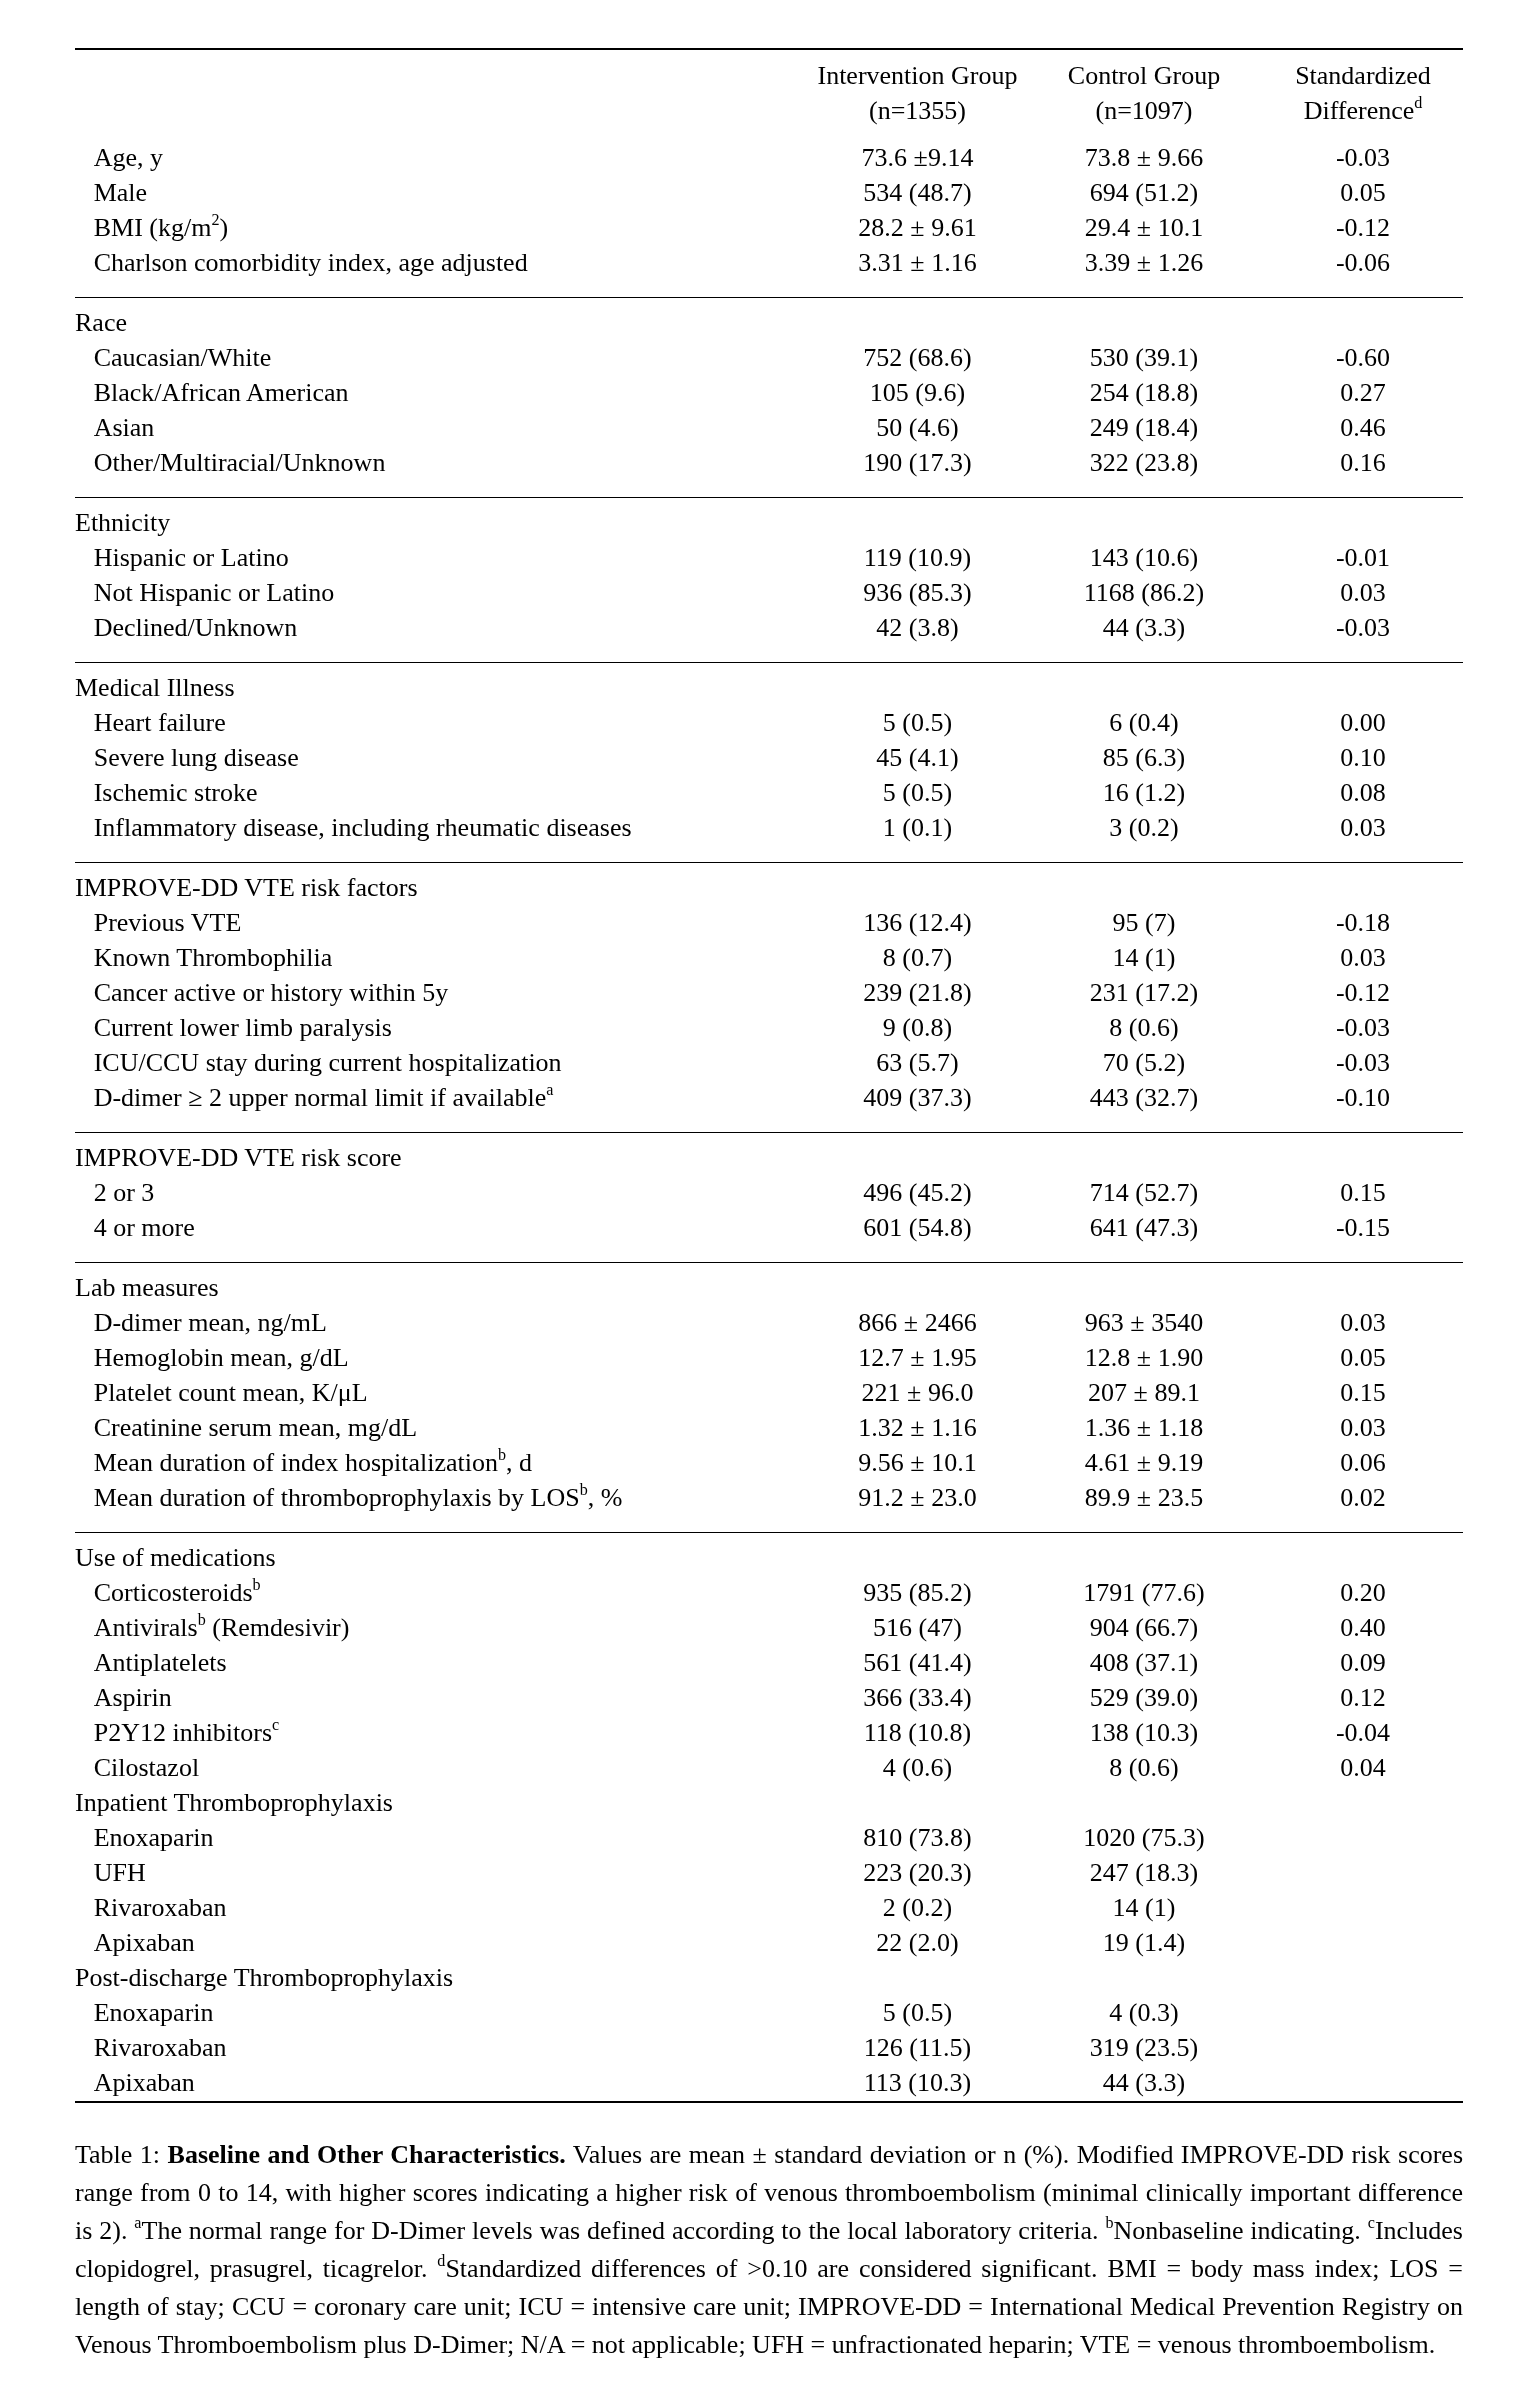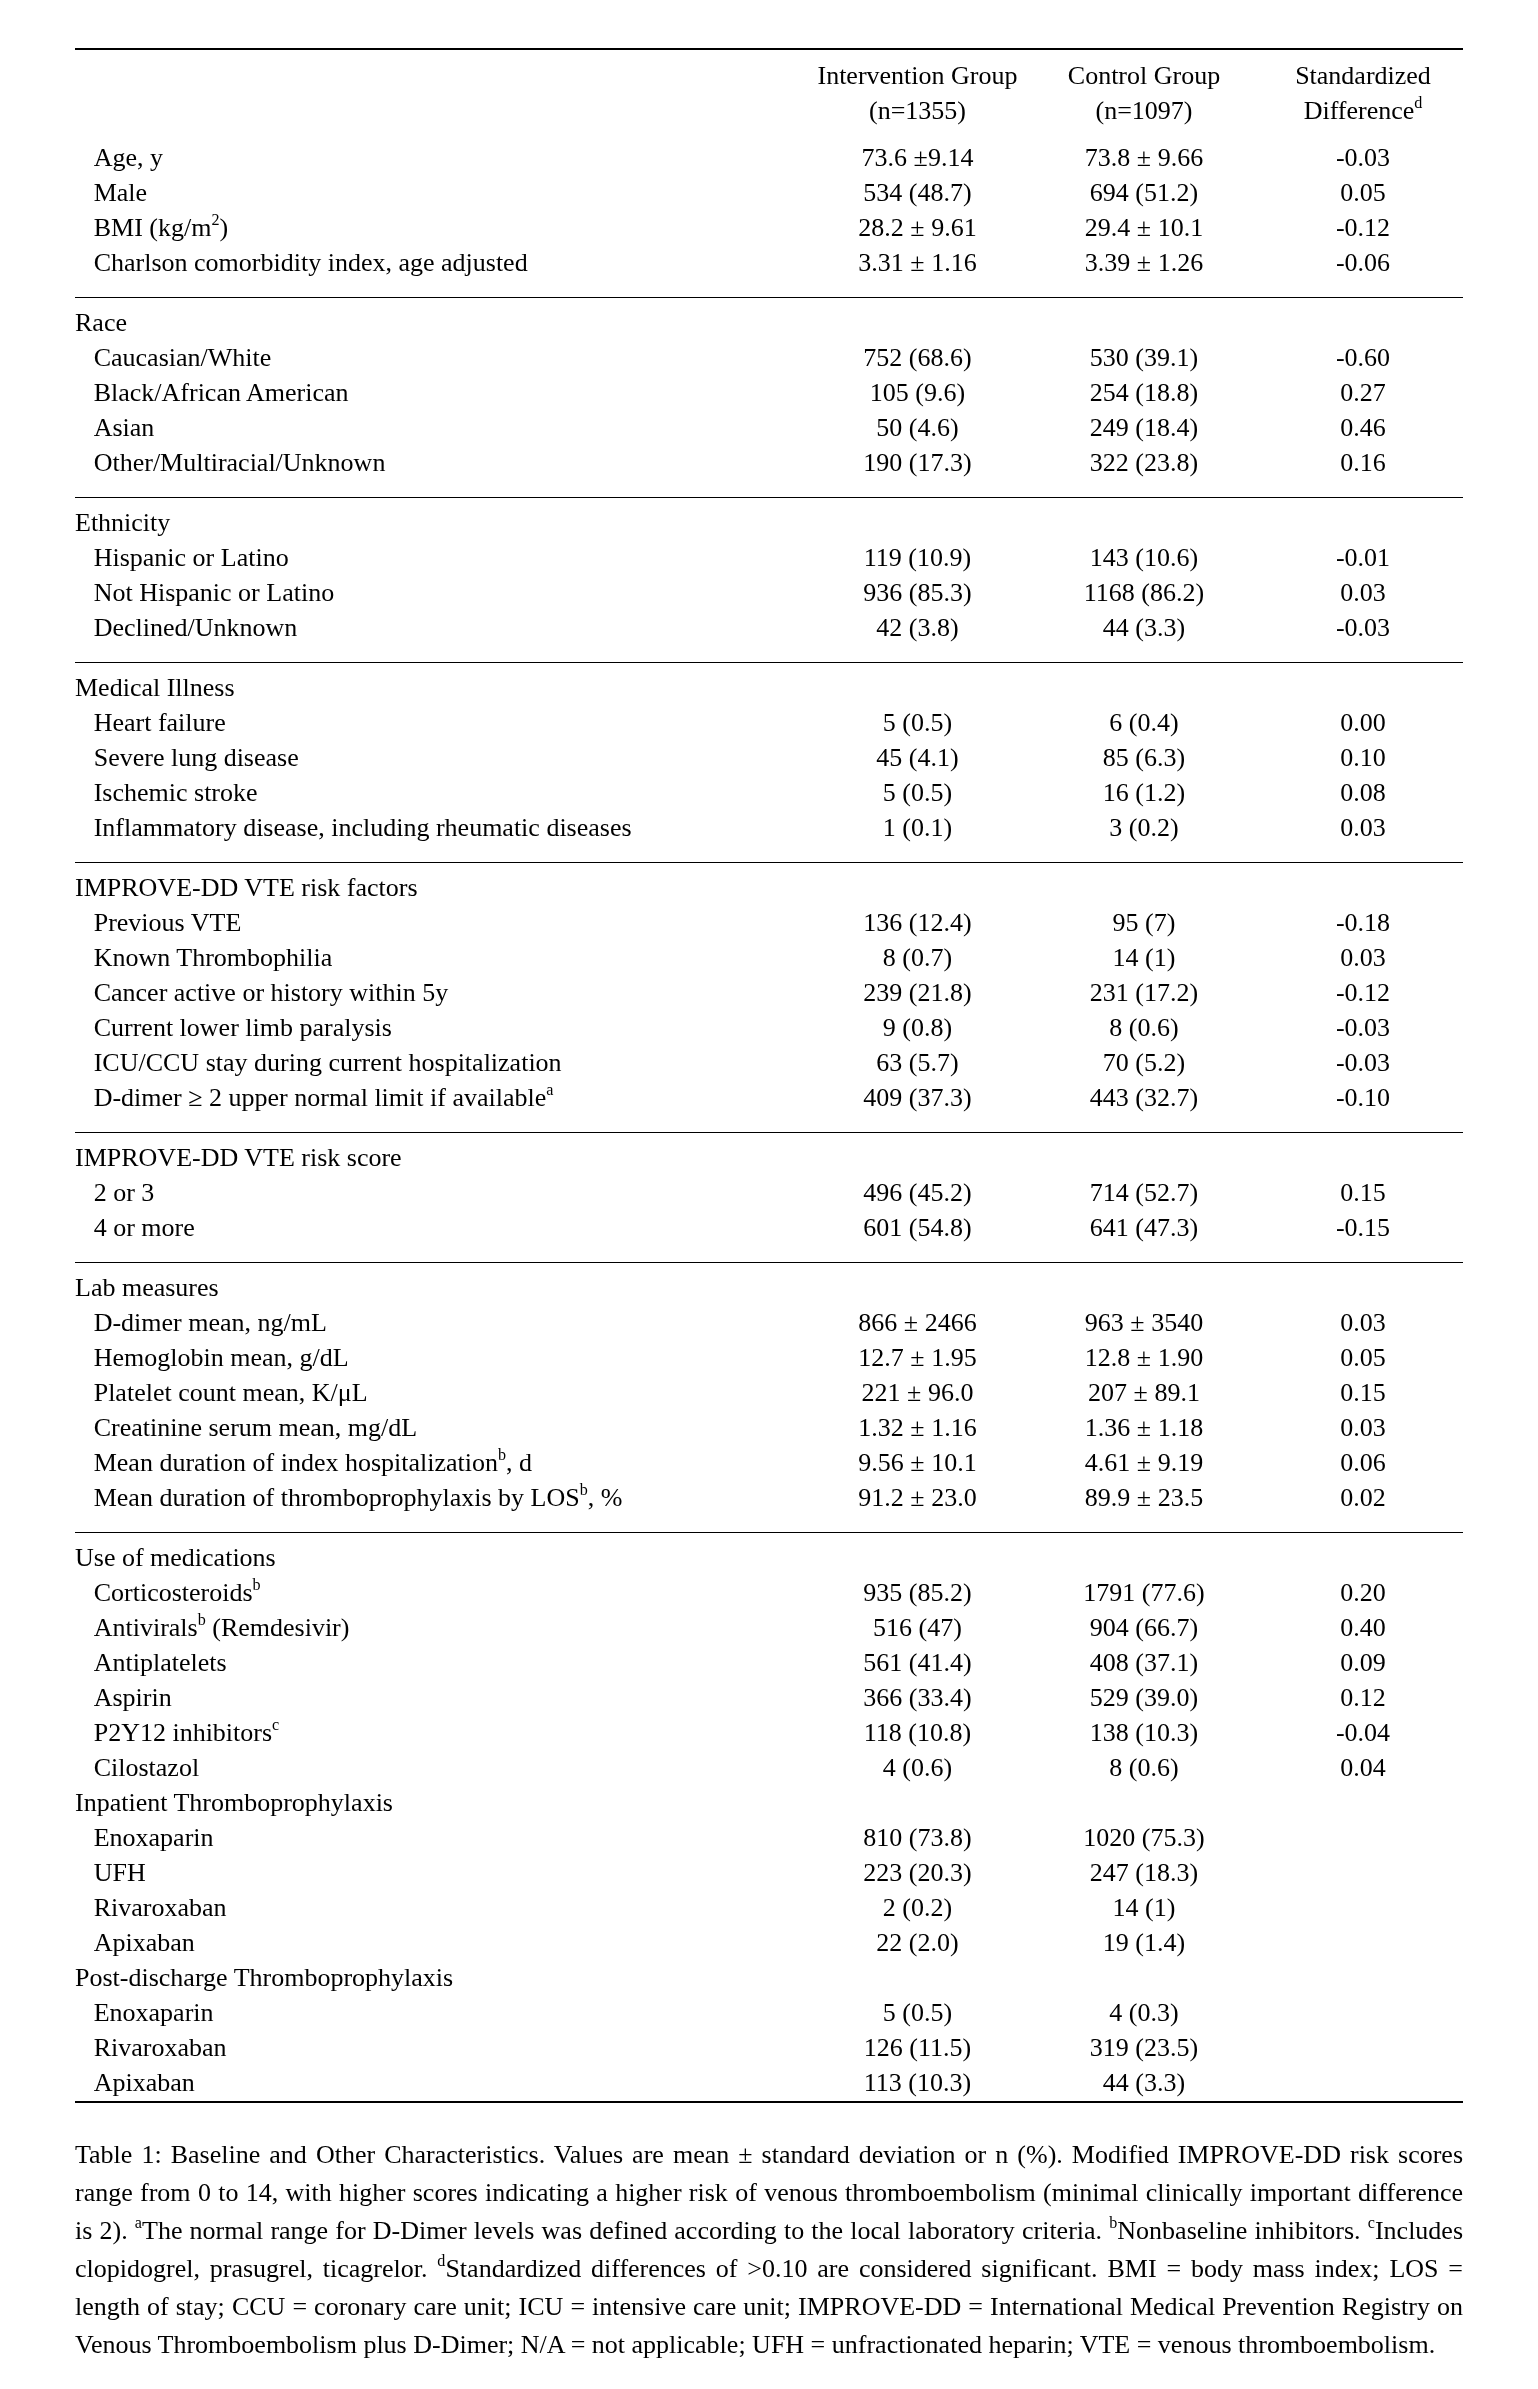--- a/index.html
+++ b/index.html
@@ -39,21 +39,21 @@
   td.label.sec { font-weight: normal; }
   td.num { text-align: center; }
   sup { font-size: 0.62em; line-height: 0; vertical-align: 0.7em; }
   .caption {
     margin-top: 33px;
     font-family: "Liberation Serif", "DejaVu Serif", serif;
     font-size: 26px;
     line-height: 38px;
     text-align: justify;
   }
-  .caption b { font-weight: normal; }
+  .caption b { font-weight: bold; }
 </style>
 </head>
 <body>
 
 <div class="page">
   <table class="tbl">
     <colgroup>
       <col class="c-label">
         <col class="c-int">
         <col class="c-ctl">
@@ -384,18 +384,18 @@
           <td class="num"></td>
         </tr>
       </tbody>
   </table>
 
   <div class="caption">
     <span>Table 1:</span>
     <b>Baseline and Other Characteristics.</b>
     <span>Values are mean ± standard deviation or n (%). Modified IMPROVE-DD risk scores range from 0 to 14, with higher scores indicating a higher risk of venous thromboembolism (minimal clinically important difference is 2).</span>
     <sup>a</sup><span>The normal range for D-Dimer levels was defined according to the local laboratory criteria.</span>
-    <sup>b</sup><span>Nonbaseline inhibitors.</span>
+    <sup>b</sup><span>Nonbaseline indicating.</span>
     <sup>c</sup><span>Includes clopidogrel, prasugrel, ticagrelor.</span>
     <sup>d</sup><span>Standardized differences of &gt;0.10 are considered significant. BMI = body mass index; LOS = length of stay; CCU = coronary care unit; ICU = intensive care unit; IMPROVE-DD = International Medical Prevention Registry on Venous Thromboembolism plus D-Dimer; N/A = not applicable; UFH = unfractionated heparin; VTE = venous thromboembolism.</span>
   </div>
 </div>
 
 
 </body></html>

